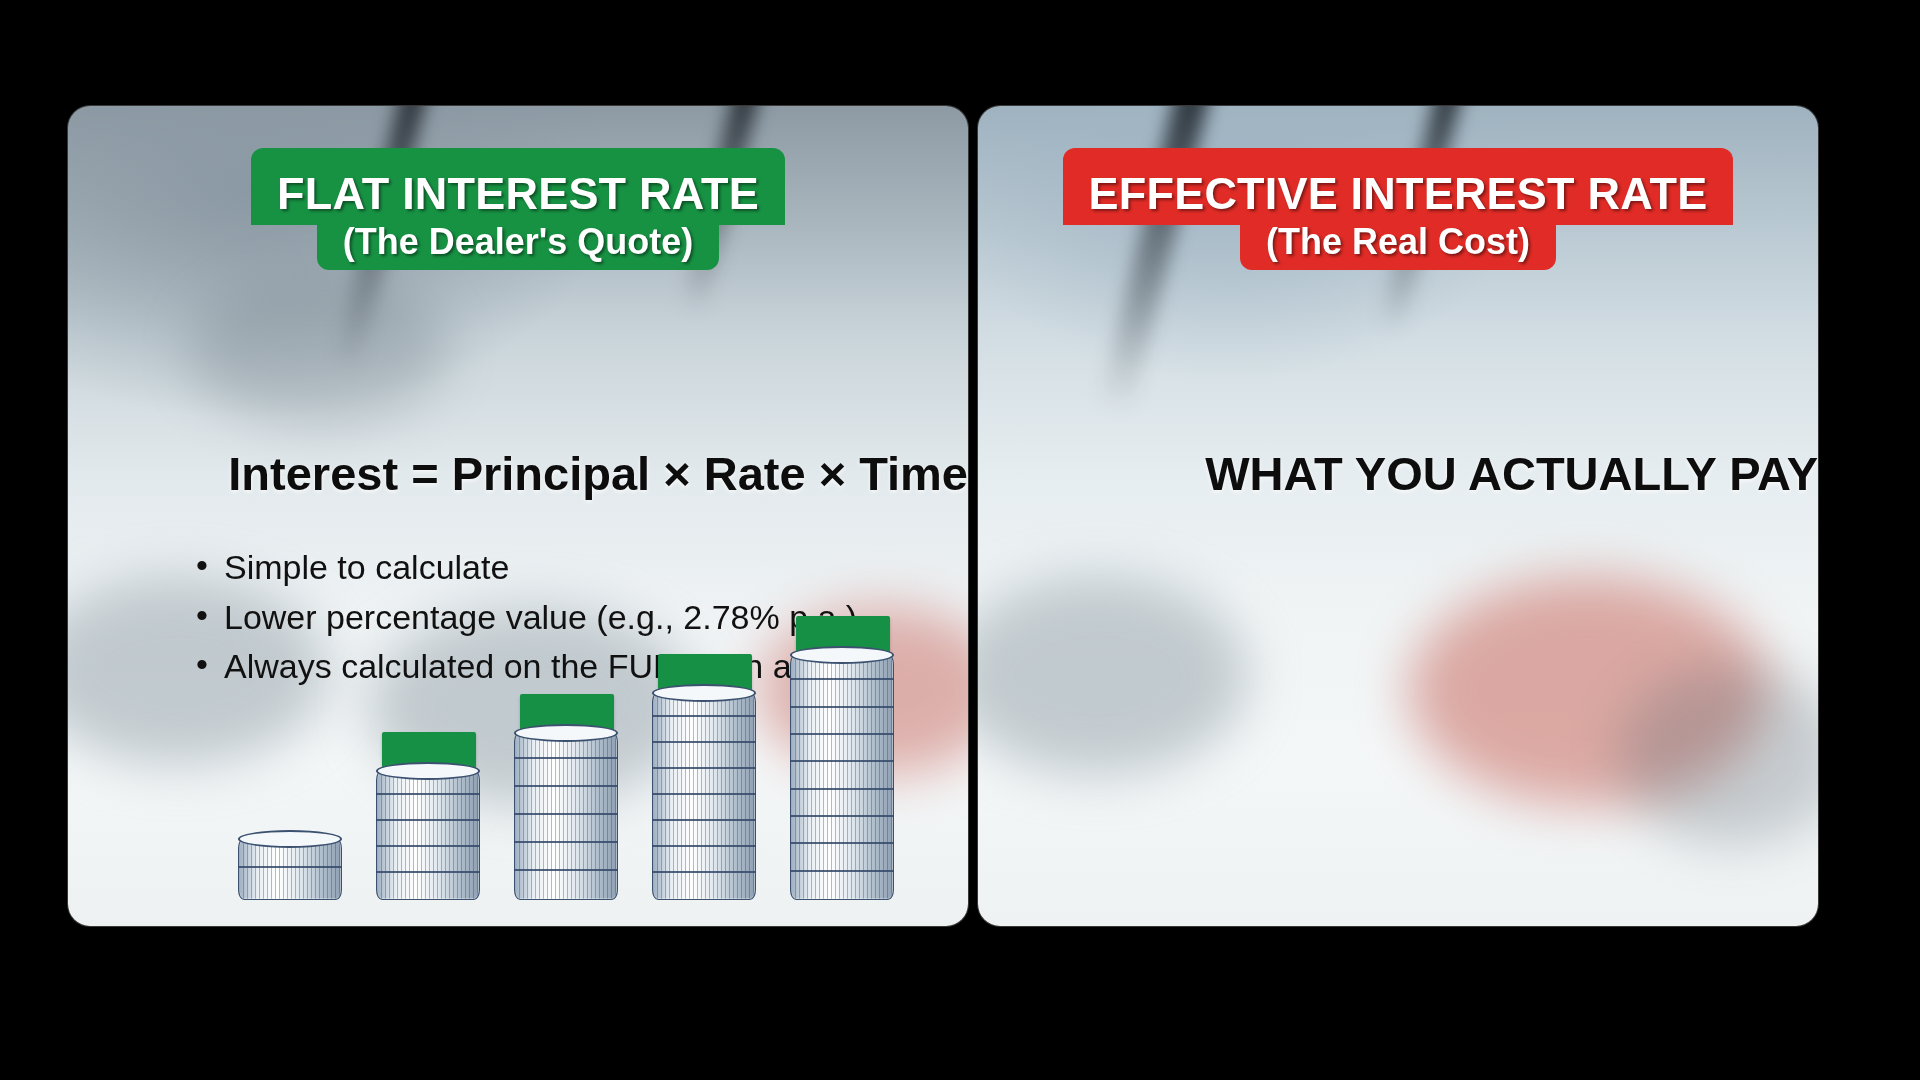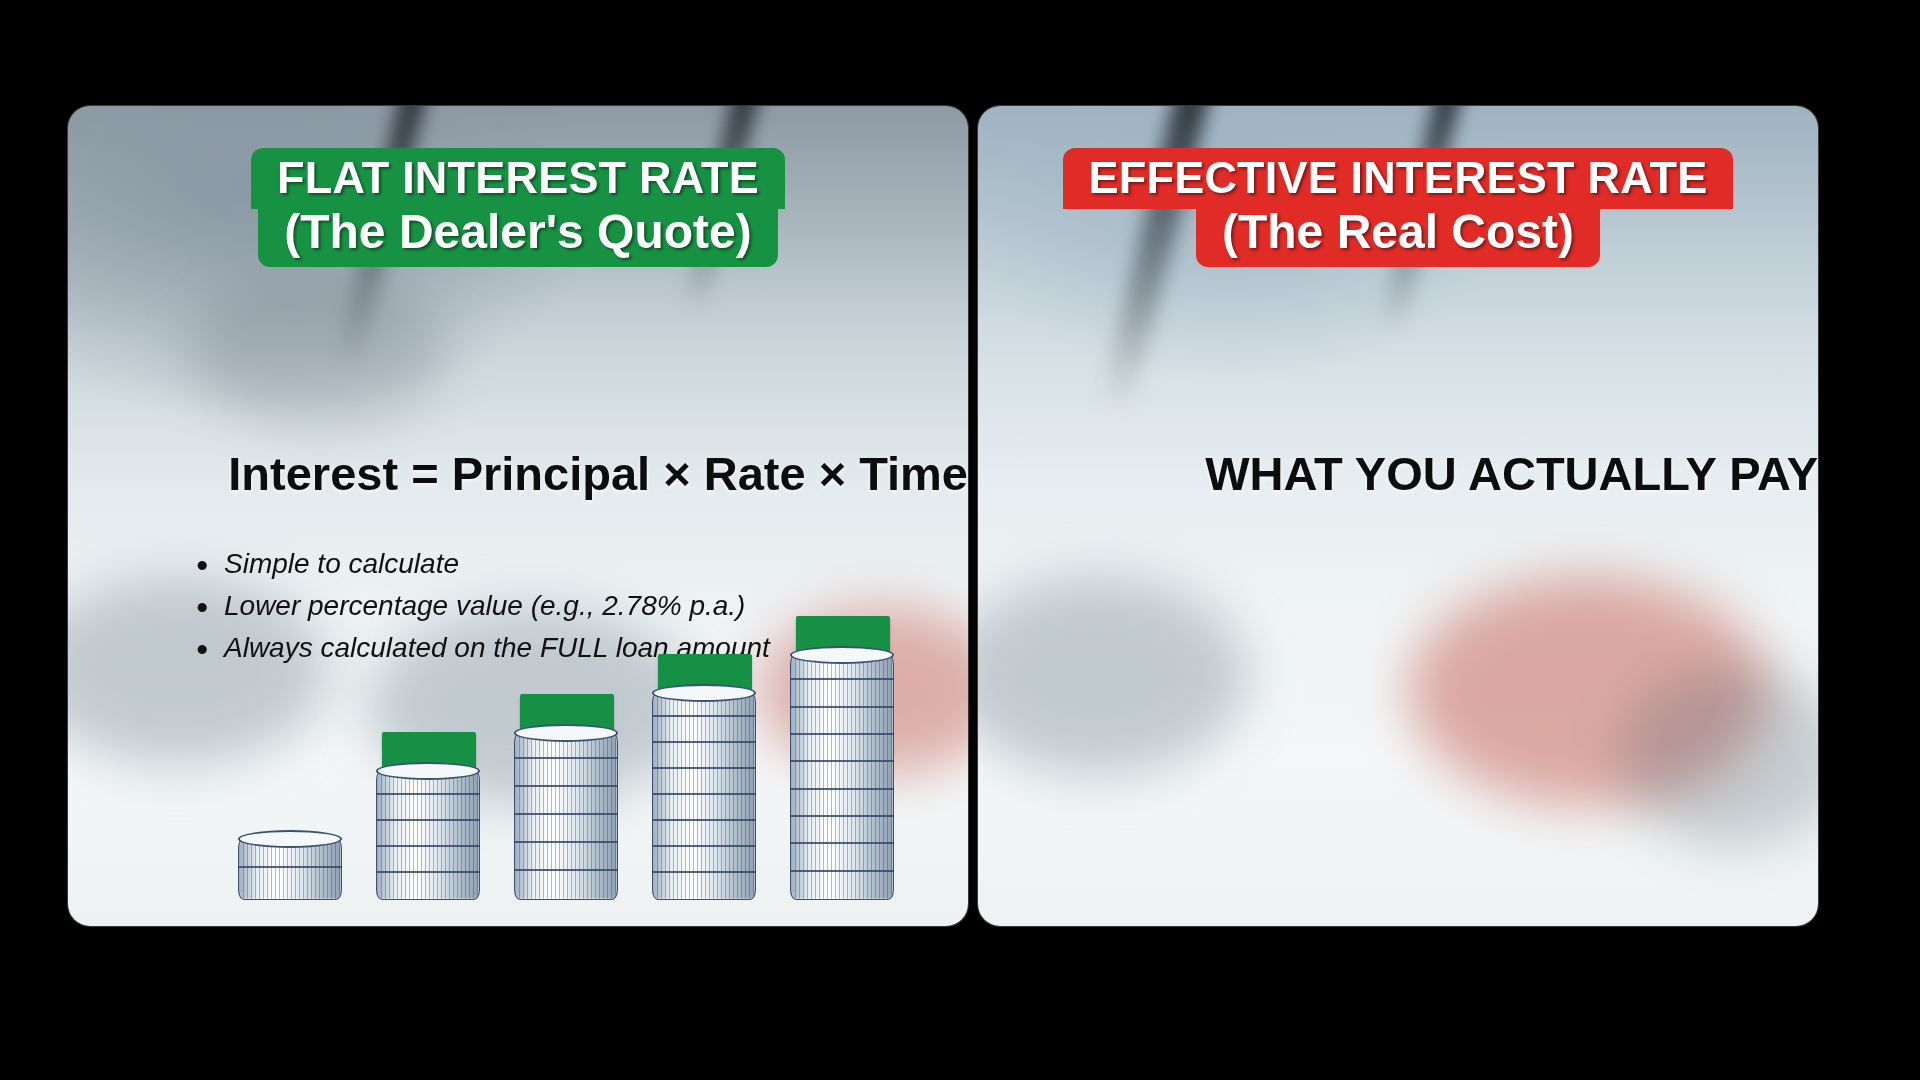--- a/index.html
+++ b/index.html
@@ -51,38 +51,38 @@
 
   .panel-body { position:absolute; inset:0; }
 
   
   .badge-wrap { position:absolute; left:0; right:0; text-align:center; }
   #badge-left  { top:42px; }
   #badge-right { top:42px; }
   .badge-line1, .badge-line2 {
     display:inline-block; color:#fff; font-weight:bold;
     text-shadow:2px 2px 3px rgba(0,0,0,.45);
-    padding:6px 26px 8px; line-height:1.05;
+    padding:22px 26px 8px; line-height:1.05;
   }
   .badge-line1 { font-size:45px; letter-spacing:.2px; border-radius:12px 12px 0 0; }
-  .badge-line2 { font-size:48px; border-radius:0 0 12px 12px; margin-top:-4px; padding:2px 26px 9px;text-align:right; }
+  .badge-line2 { font-size:36px; border-radius:0 0 12px 12px; margin-top:-4px; padding:2px 26px 9px;text-align:right; }
   .green .badge-line1, .green .badge-line2 { background:#179243; }
   .red   .badge-line1, .red   .badge-line2 { background:#e02b26; }
 
   
   .headline {
     position:absolute; left:0; right:0; text-align:right;
     font-size:47px; font-weight:bold; color:#0d0d0d;
     text-shadow:0 2px 4px rgba(255,255,255,.75);
   }
   #headline-left  { top:340px; }
   #headline-right { top:340px; }
 
   
-  .bullets { position:absolute; font-size:28px; color:#111; line-height:1.28;font-style:italic; }
+  .bullets { position:absolute; font-size:34px; color:#111; line-height:1.28; }
   #bullets-left  { top:440px; left:116px; width:760px; }
   .bullets li { list-style:none; position:relative; padding-left:40px; margin-bottom:6px; }
   .bullets li::before {
     content:"•"; position:absolute; left:12px; top:-2px; font-size:34px; color:#111;
   }
 
   
   #coins { position:absolute; left:170px; bottom:26px; height:320px; width:690px; }
   .stack { position:absolute; bottom:0; width:104px; }
   .note {

